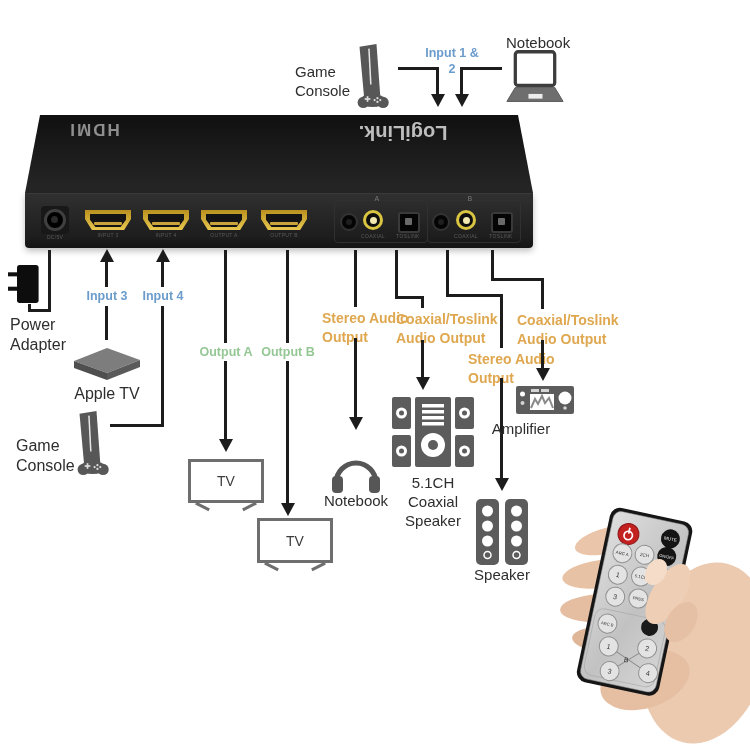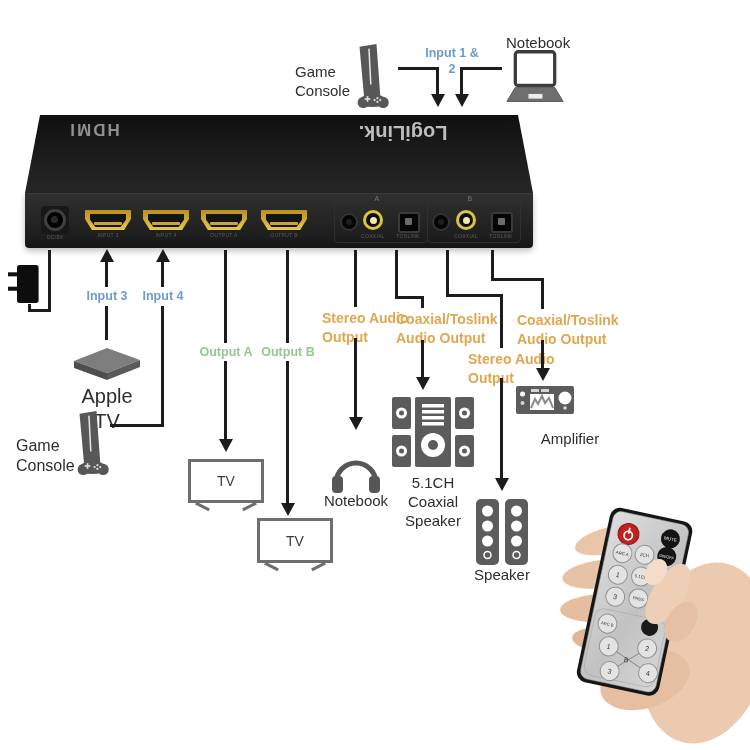--- a/index.html
+++ b/index.html
@@ -148,31 +148,33 @@
   <div class="portlbl" style="left:481px;top:233px;width:40px;">TOSLINK</div>
 
   <svg style="position:absolute;left:8px;top:262px;" width="36" height="44" viewBox="0 0 40 46">
     <rect x="0" y="10" width="11" height="4.5" fill="#111"></rect>
     <rect x="0" y="26" width="11" height="4.5" fill="#111"></rect>
     <rect x="10" y="2" width="24" height="42" rx="3" fill="#0d0d0d"></rect>
   </svg>
   <div class="vl" style="left:28px;top:304px;height:8px;"></div>
   <div class="hl" style="left:28px;top:309px;width:23px;"></div>
   <div class="vl" style="left:48px;top:250px;height:61px;"></div>
+  <div class="lbl ml" style="left:10px;top:315px;font-size:16px;">Power
+Adapter</div>
 
   <div class="au" style="left:100px;top:249px;"></div>
   <div class="vl" style="left:105px;top:262px;height:25px;"></div>
   <div class="lbl blue c" style="left:77px;top:289px;width:60px;">Input 3</div>
   <div class="vl" style="left:105px;top:306px;height:34px;"></div>
   <svg style="position:absolute;left:72px;top:346px;" width="70" height="36" viewBox="0 0 70 36">
     <polygon points="2,15 35,2 68,14 35,27" fill="#7d7d7d"></polygon>
     <polygon points="2,15 2,22 35,34 35,27" fill="#4f4f4f"></polygon>
     <polygon points="35,27 35,34 68,21 68,14" fill="#5a5a5a"></polygon>
   </svg>
-  <div class="lbl c" style="left:71px;top:384px;width:72px;font-size:20px;">Apple TV</div>
+  <div class="lbl c" style="left:71px;top:384px;width:72px;font-size:16px;">Apple TV</div>
 
   <div class="au" style="left:156px;top:249px;"></div>
   <div class="vl" style="left:161px;top:262px;height:25px;"></div>
   <div class="lbl blue c" style="left:133px;top:289px;width:60px;">Input 4</div>
   <div class="vl" style="left:161px;top:306px;height:121px;"></div>
   <div class="hl" style="left:110px;top:424px;width:54px;"></div>
   <div class="lbl ml" style="left:16px;top:436px;font-size:16px;">Game
 Console</div>
   <svg style="position:absolute;left:64px;top:410px;" width="48" height="66" viewBox="0 0 50 70">
     <polygon points="16,4 34,1 38,56 21,59" fill="#575757"></polygon>
@@ -279,21 +281,21 @@
     <rect x="0" y="0" width="58" height="28" rx="2" fill="#5c5c5c"></rect>
     <circle cx="6.5" cy="8" r="2.5" fill="#fff"></circle>
       <circle cx="6.5" cy="17" r="2" fill="#d4d4d4"></circle>
     <rect x="15" y="3" width="8" height="3" fill="#d4d4d4"></rect>
       <rect x="25" y="3" width="8" height="3" fill="#d4d4d4"></rect>
     <rect x="14" y="8" width="24" height="16" fill="#fff"></rect>
     <polyline points="15,22 19,13 22,18 26,10 29,17 33,12 37,22" fill="none" stroke="#8a8a8a" stroke-width="2"></polyline>
     <circle cx="49" cy="12" r="6.5" fill="#fff"></circle>
       <circle cx="49" cy="22" r="1.8" fill="#d4d4d4"></circle>
   </svg>
-  <div class="lbl c" style="left:537px;top:419px;width:66px;margin-top:10px;">Amplifier</div>
+  <div class="lbl c" style="left:488px;top:419px;width:66px;">Amplifier</div>
 
   <svg style="position:absolute;left:550px;top:468px;" width="200" height="282" viewBox="0 0 200 282">
     <defs>
       <linearGradient id="sg" x1="0" y1="0" x2="1" y2="1">
         <stop offset="0" stop-color="#dedede"></stop>
           <stop offset="0.55" stop-color="#c2c2c2"></stop>
           <stop offset="1" stop-color="#d6d6d6"></stop>
       </linearGradient>
     </defs>
     <g>

